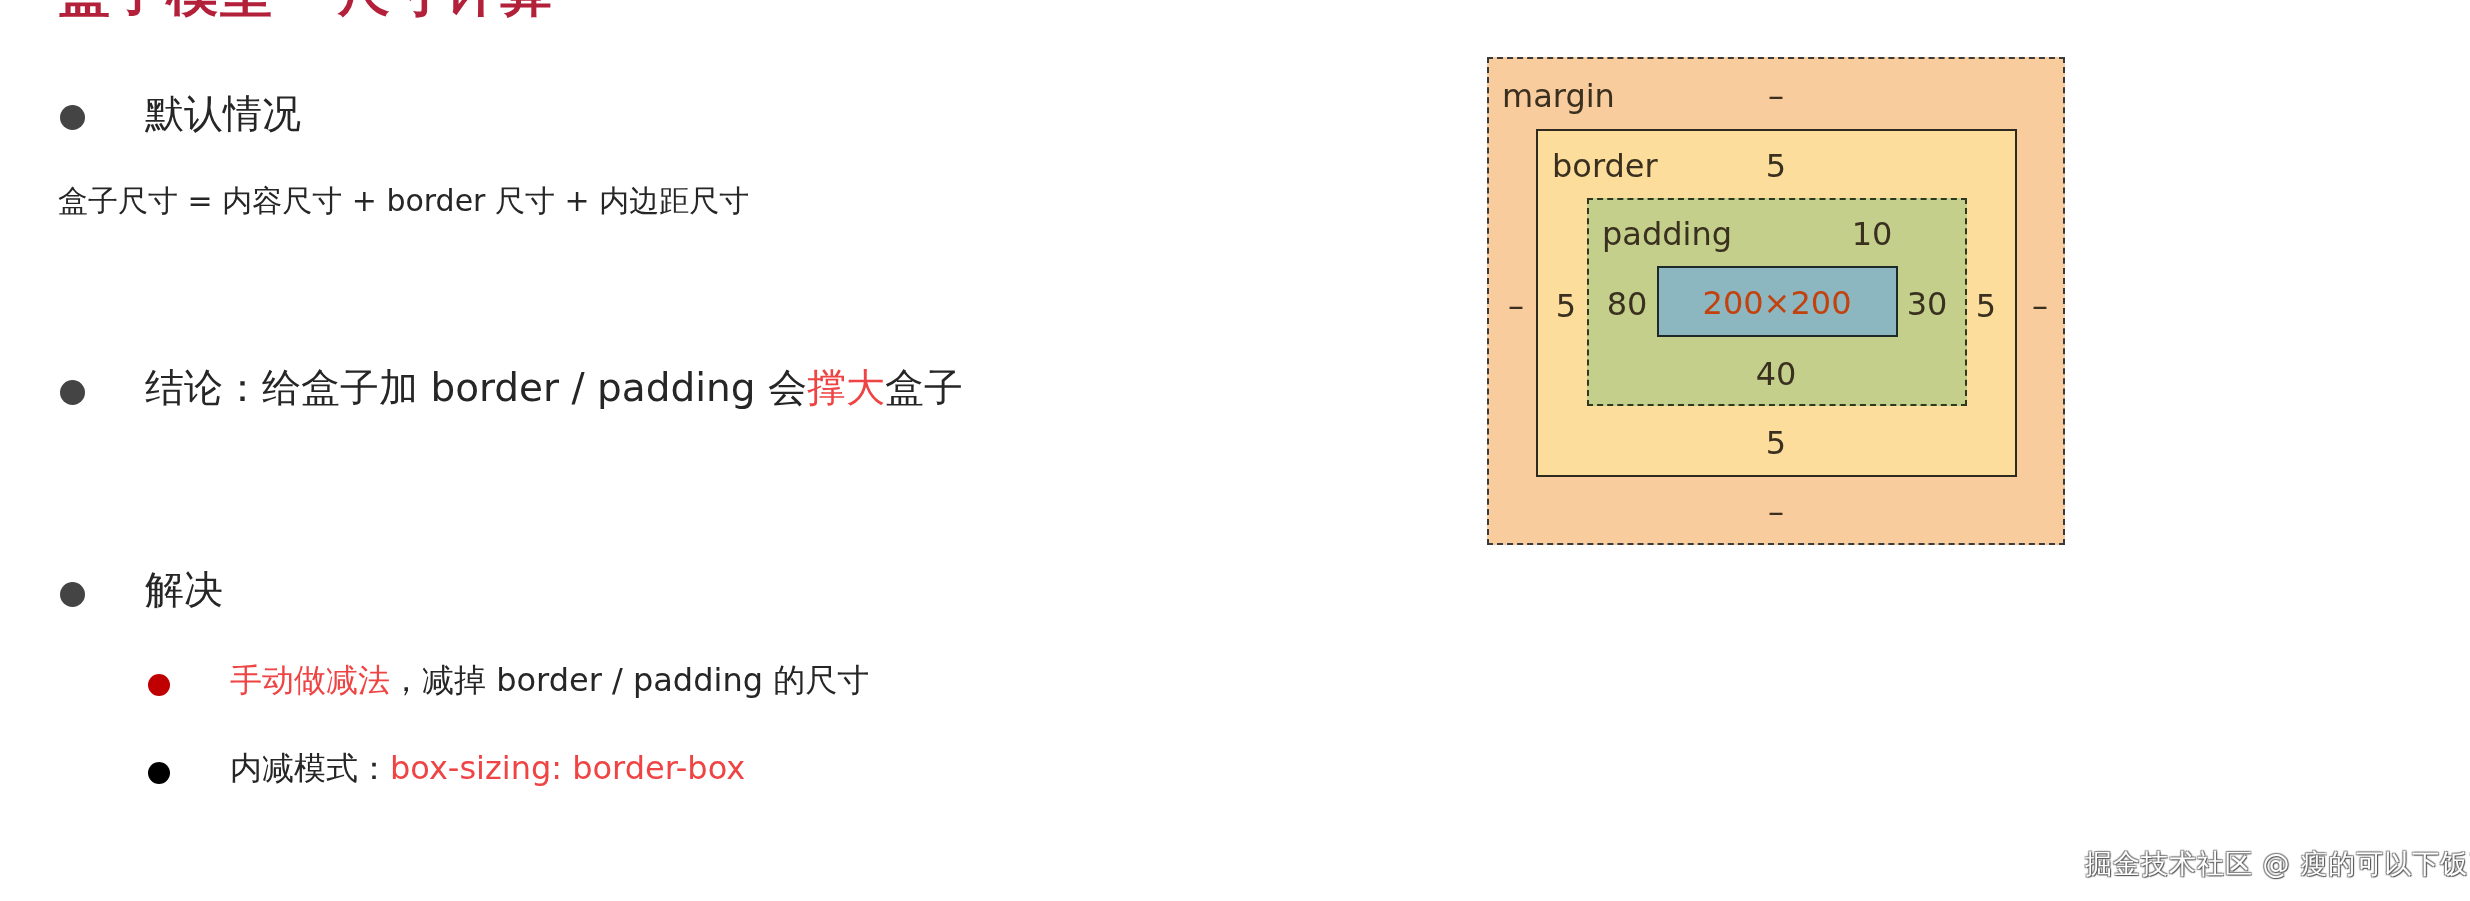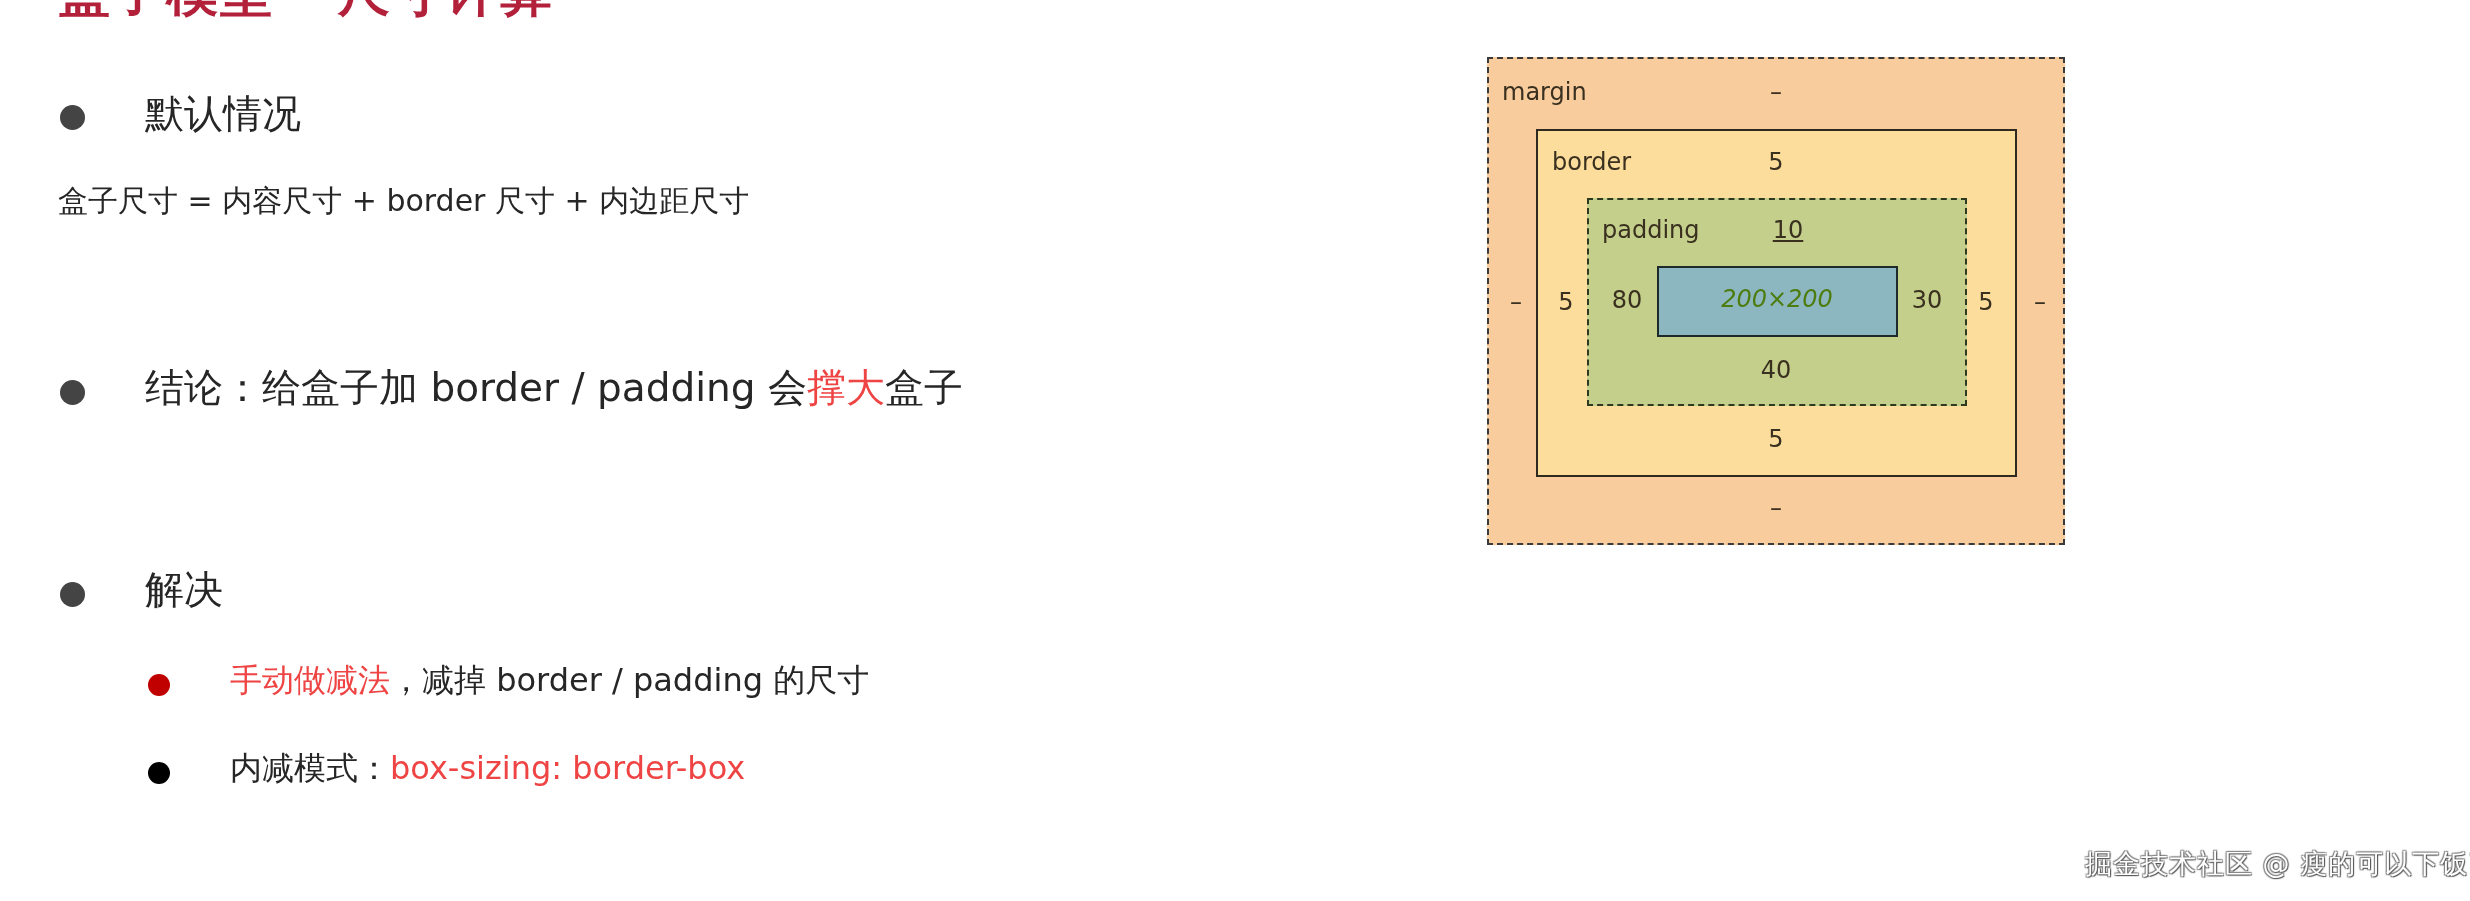--- a/index.html
+++ b/index.html
@@ -21,23 +21,23 @@
     .l2 { font-size: 32px; line-height: 1; }
     .red { color: #ef4444; }
     .bullet-text { color: #262626; }
 
     
     .box { position: absolute; box-sizing: border-box; }
     .margin-box { left: 1487px; top: 57px; width: 578px; height: 488px; background: #f9cc9d; border: 2px dashed #3a3a3a; }
     .border-box { left: 1536px; top: 129px; width: 481px; height: 348px; background: #fddd9b; border: 2px solid #2e2a20; }
     .padding-box { left: 1587px; top: 198px; width: 380px; height: 208px; background: #c3cf8a; border: 2px dashed #2e3a20; }
     .content-box { left: 1657px; top: 266px; width: 241px; height: 71px; background: #8cb6c0; border: 2px solid #1e2a2a; }
-    .dlabel { position: absolute; font-size: 24px; color: #3a3020; line-height: 1; white-space: nowrap; }
+    .dlabel { position: absolute; font-size: 32px; color: #3a3020; line-height: 1; white-space: nowrap; }
     .dlabel.center { transform: translateX(-50%); }
-    .content-text { color: #4d7c0f; font-style: italic; }
+    .content-text { color: #c2410c; }
 
     .watermark {
       left: 2085px; top: 846px; font-size: 27px; color: #ffffff;
       text-shadow: 1px 1px 1px #555, -1px -1px 1px #888, 1px -1px 1px #888, -1px 1px 1px #888;
       letter-spacing: 1px;
     }
   </style>
 </head>
 <body>
 
@@ -78,21 +78,21 @@
   <div class="dlabel center" style="left:2040px; top:290px;">–</div>
   <div class="dlabel center" style="left:1776px; top:496px;">–</div>
 
   <div class="dlabel" style="left:1552px; top:150px;">border</div>
   <div class="dlabel center" style="left:1776px; top:150px;">5</div>
   <div class="dlabel center" style="left:1566px; top:290px;">5</div>
   <div class="dlabel center" style="left:1986px; top:290px;">5</div>
   <div class="dlabel center" style="left:1776px; top:427px;">5</div>
 
   <div class="dlabel" style="left:1602px; top:218px;">padding</div>
-  <div class="dlabel center" style="left:1788px; top:218px;text-decoration:underline;">10</div>
+  <div class="dlabel center" style="left:1872px; top:218px;">10</div>
   <div class="dlabel center" style="left:1627px; top:288px;">80</div>
   <div class="dlabel center" style="left:1927px; top:288px;">30</div>
   <div class="dlabel center" style="left:1776px; top:358px;">40</div>
 
   <div class="dlabel center content-text" style="left:1777px; top:287px;">200×200</div>
 </div>
 
 <div class="abs watermark">掘金技术社区 @ 瘦的可以下饭了</div>
 
 </body></html>

